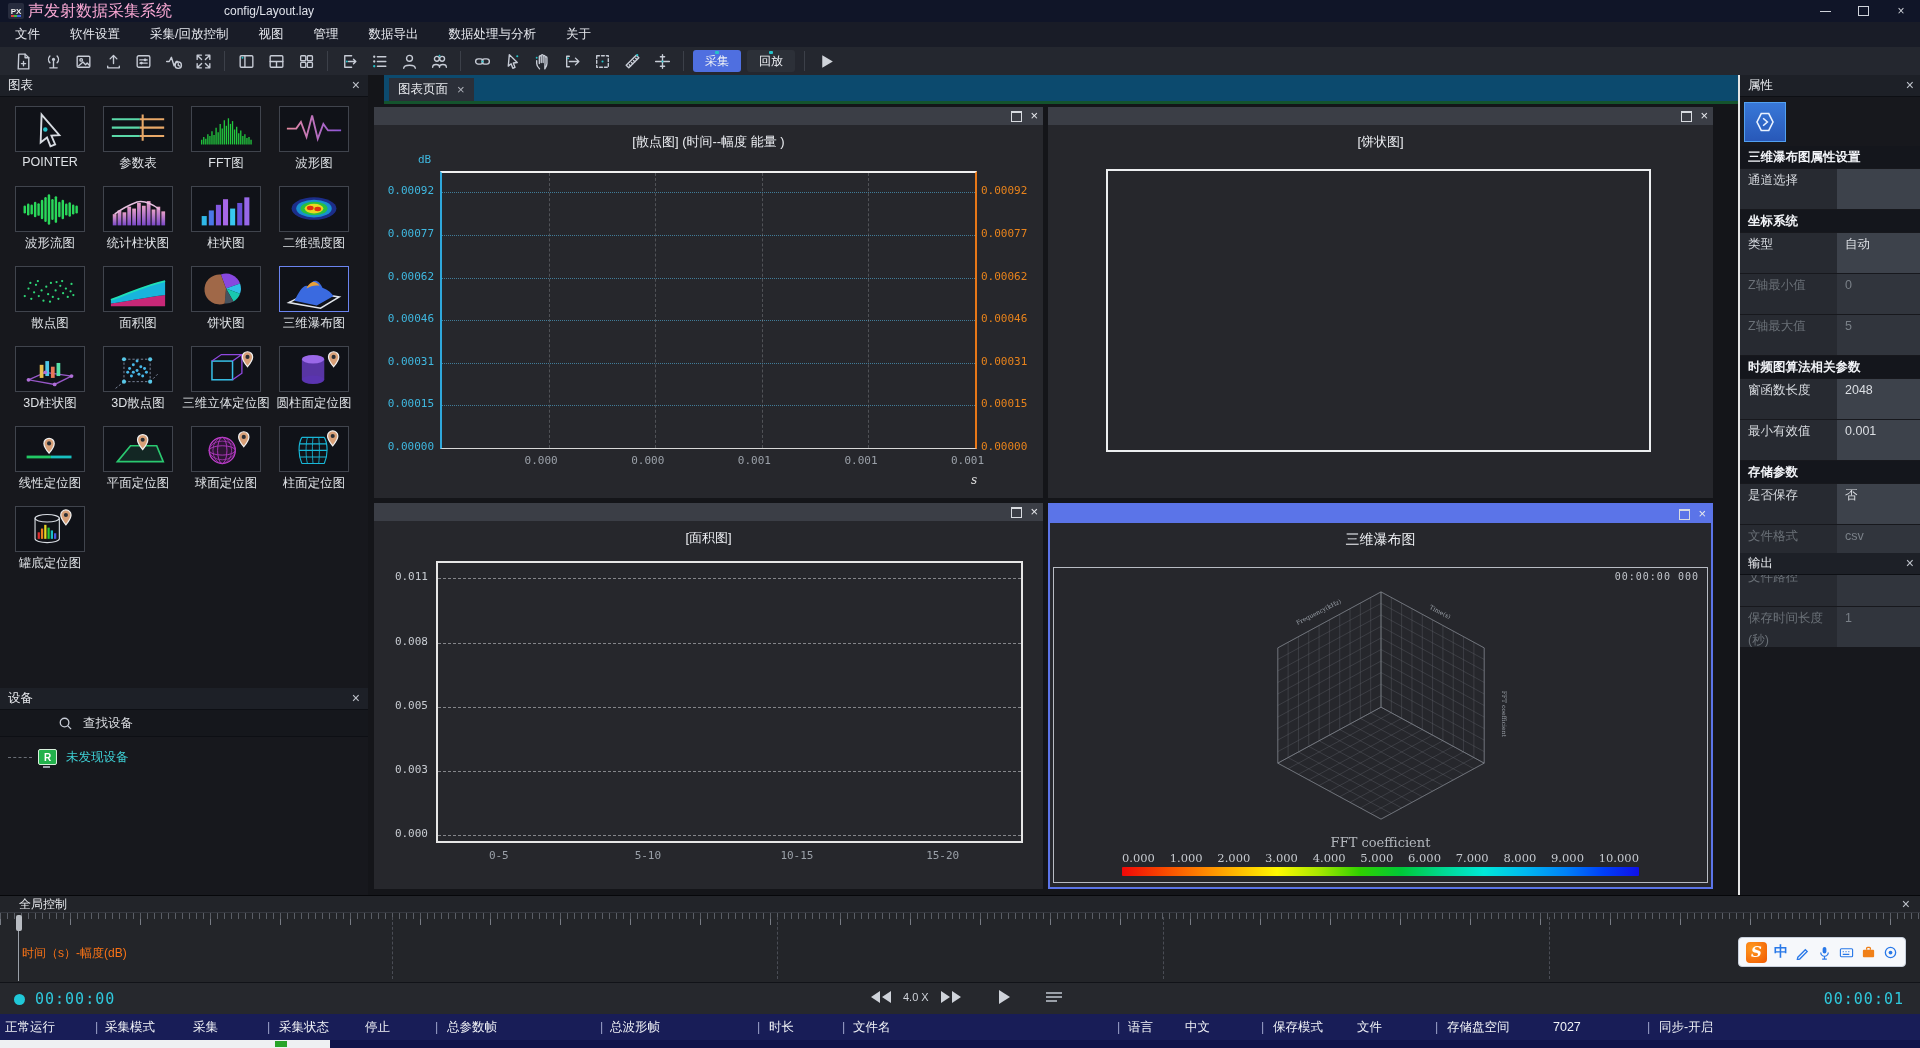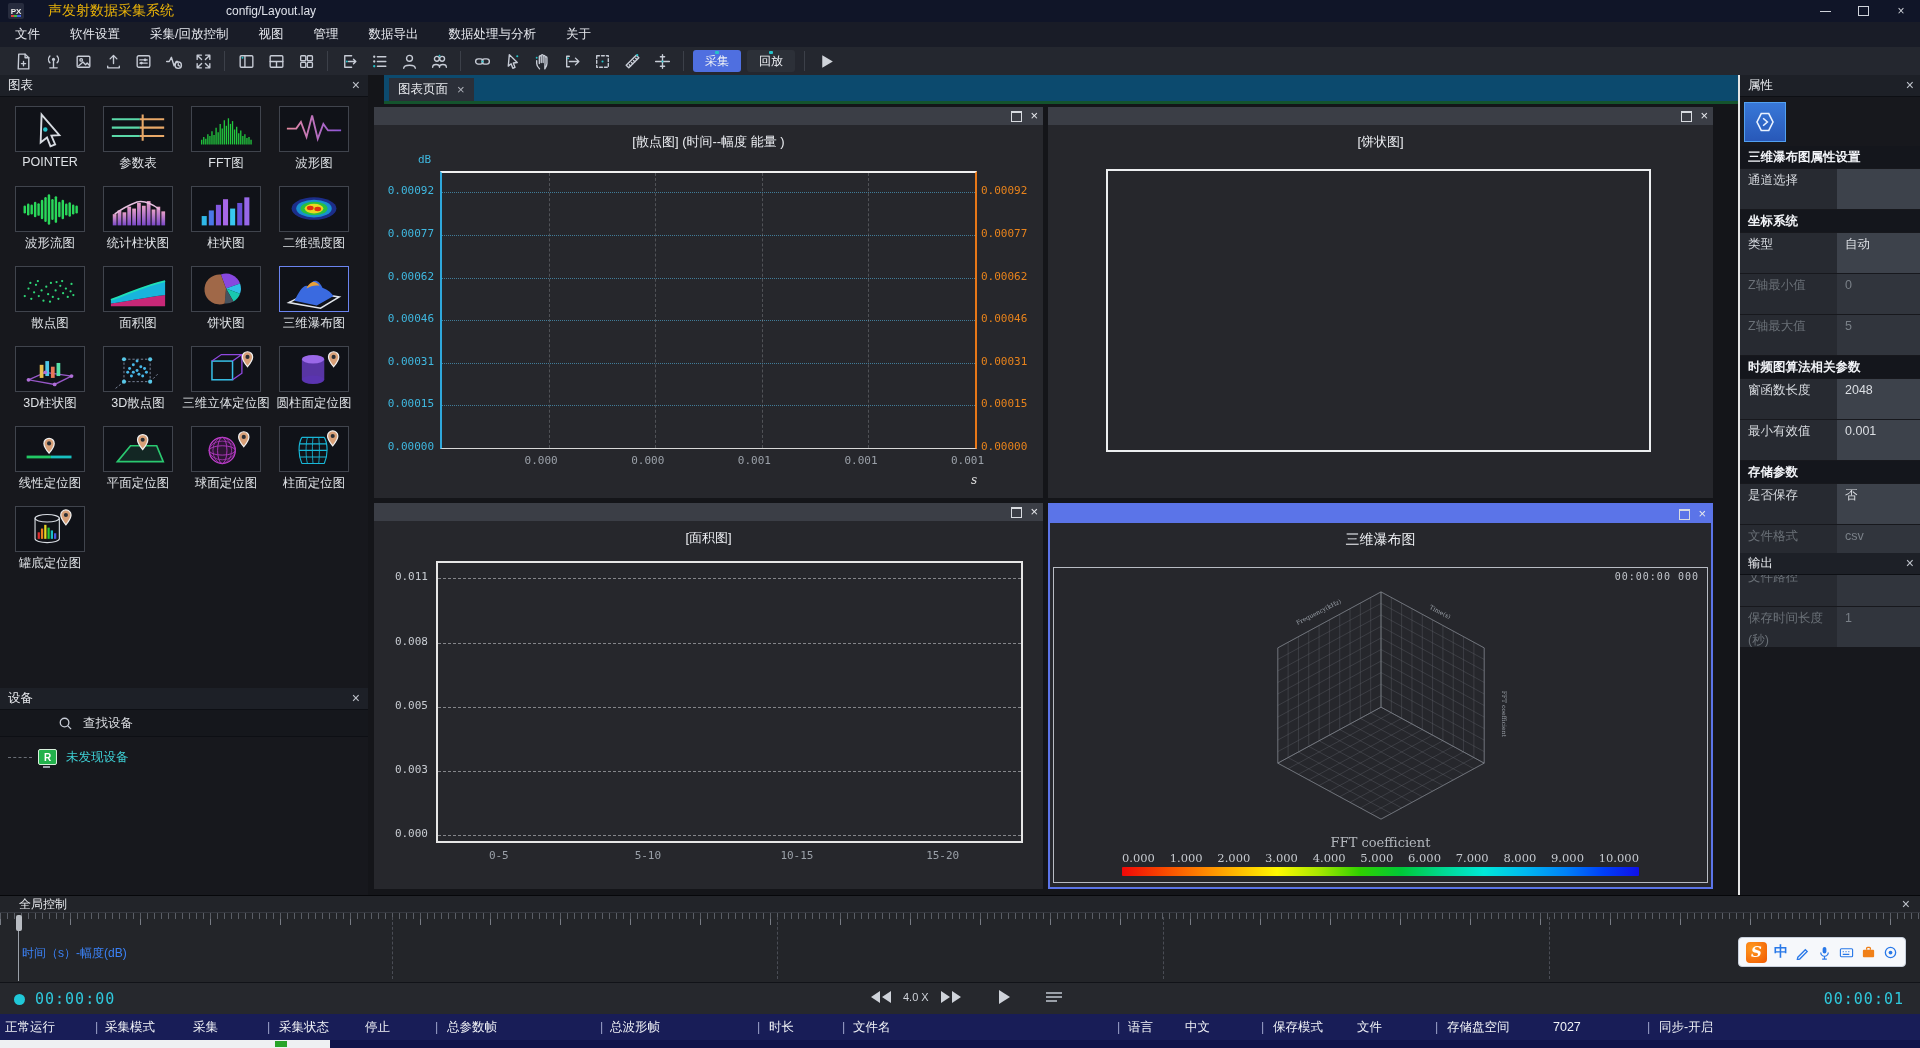--- a/index.html
+++ b/index.html
@@ -5,21 +5,21 @@
   html,body{margin:0;padding:0;background:#000;}
   #app{position:relative;width:1920px;height:1048px;background:#141519;overflow:hidden;
        font-family:"Liberation Sans",sans-serif;color:#e4e6ea;-webkit-font-smoothing:antialiased;}
   .abs{position:absolute;}
   
   #titlebar{left:0;top:0;width:1920px;height:22px;background:#101528;display:flex;align-items:center;}
   #app-icon{width:16px;height:16px;margin-left:8px;background:#272c3e;border-radius:2px;
             font-size:8px;font-weight:bold;display:flex;align-items:center;justify-content:center;color:#f0f0f0;position:relative;}
   #app-icon i{position:absolute;bottom:2px;left:3px;width:10px;height:2px;
       background:linear-gradient(90deg,#e04040 0 3px,#40c040 3px 6px,#4060e0 6px 10px);}
-  #win-title{margin-left:24px;font-size:14px;color:#eab308;}
+  #win-title{margin-left:4px;font-size:16px;color:#f9a8d4;}
   #doc-title{margin-left:52px;font-size:12px;color:#dfe2ea;}
   .win-btns{position:absolute;right:0;top:0;height:22px;display:flex;}
   .win-btn{width:38px;height:22px;display:flex;align-items:center;justify-content:center;color:#cfd3da;font-size:12px;}
   .wb-min{width:11px;height:1px;background:#cfd3da;}
   .wb-max{width:9px;height:8px;border:1px solid #cfd3da;}
   #menubar{left:0;top:22px;width:1920px;height:25px;background:#191c27;display:flex;align-items:center;border-bottom:1px solid #0a0c12;}
   .menu-item{padding:0 15px;font-size:12.5px;line-height:25px;color:#e6e8ee;cursor:default;}
   #toolbar{left:0;top:47px;width:1920px;height:28px;background:#24272f;display:flex;align-items:center;border-bottom:1px solid #0a0c12;}
   .tb-btn{width:26px;height:24px;margin:0 2px;display:flex;align-items:center;justify-content:center;border-radius:3px;}
   .tb-btn svg{width:19px;height:19px;}
@@ -88,21 +88,21 @@
   
   #globalbar{left:0;top:895px;width:1920px;height:17px;background:#222429;border-top:1px solid #06070a;
       font-size:12px;color:#e6e8ec;display:flex;align-items:center;padding-left:19px;box-sizing:border-box;position:absolute;}
   #globalbar .dock-close{right:10px;line-height:17px;}
   #timeline{left:0;top:912px;width:1920px;height:70px;background:#232529;border-top:1px solid #35383f;}
   #ruler{position:absolute;left:0;top:0;width:100%;height:12px;
       background:repeating-linear-gradient(90deg,#5a5e66 0 1px,transparent 1px 7px),
                  repeating-linear-gradient(90deg,#787c84 0 1px,transparent 1px 70px);
       background-size:100% 6px,100% 12px;background-repeat:no-repeat;}
   .tl-divider{position:absolute;top:4px;bottom:4px;width:0;border-left:1px dashed #4a4d55;}
-  #tl-label{position:absolute;left:22px;top:32px;font-size:12px;color:#3b82f6;}
+  #tl-label{position:absolute;left:22px;top:32px;font-size:12px;color:#f97316;}
   #playhead{position:absolute;left:18px;top:2px;bottom:2px;width:1px;background:#9aa0a8;}
   #playhead::before{content:"";position:absolute;left:-2.5px;top:0;width:6px;height:16px;background:#b8bcc2;border-radius:2px;}
   #sogou{position:absolute;right:14px;top:24px;height:28px;background:#f6f8fb;border:1px solid #c8d0dc;border-radius:4px;
       display:flex;align-items:center;padding:0 7px;gap:7px;}
   #sogou-logo{width:21px;height:21px;border-radius:4px;background:radial-gradient(circle at 30% 30%,#ff9a20,#f05800);
       color:#fff;font-family:"DejaVu Serif",serif;font-style:italic;font-weight:bold;font-size:15px;
       display:flex;align-items:center;justify-content:center;}
   #sogou .zh{color:#2878e8;font-size:14px;font-weight:bold;}
   #sogou svg{width:15px;height:15px;}
   #transport{left:0;top:982px;width:1920px;height:32px;background:#26282d;border-top:1px solid #111318;}

